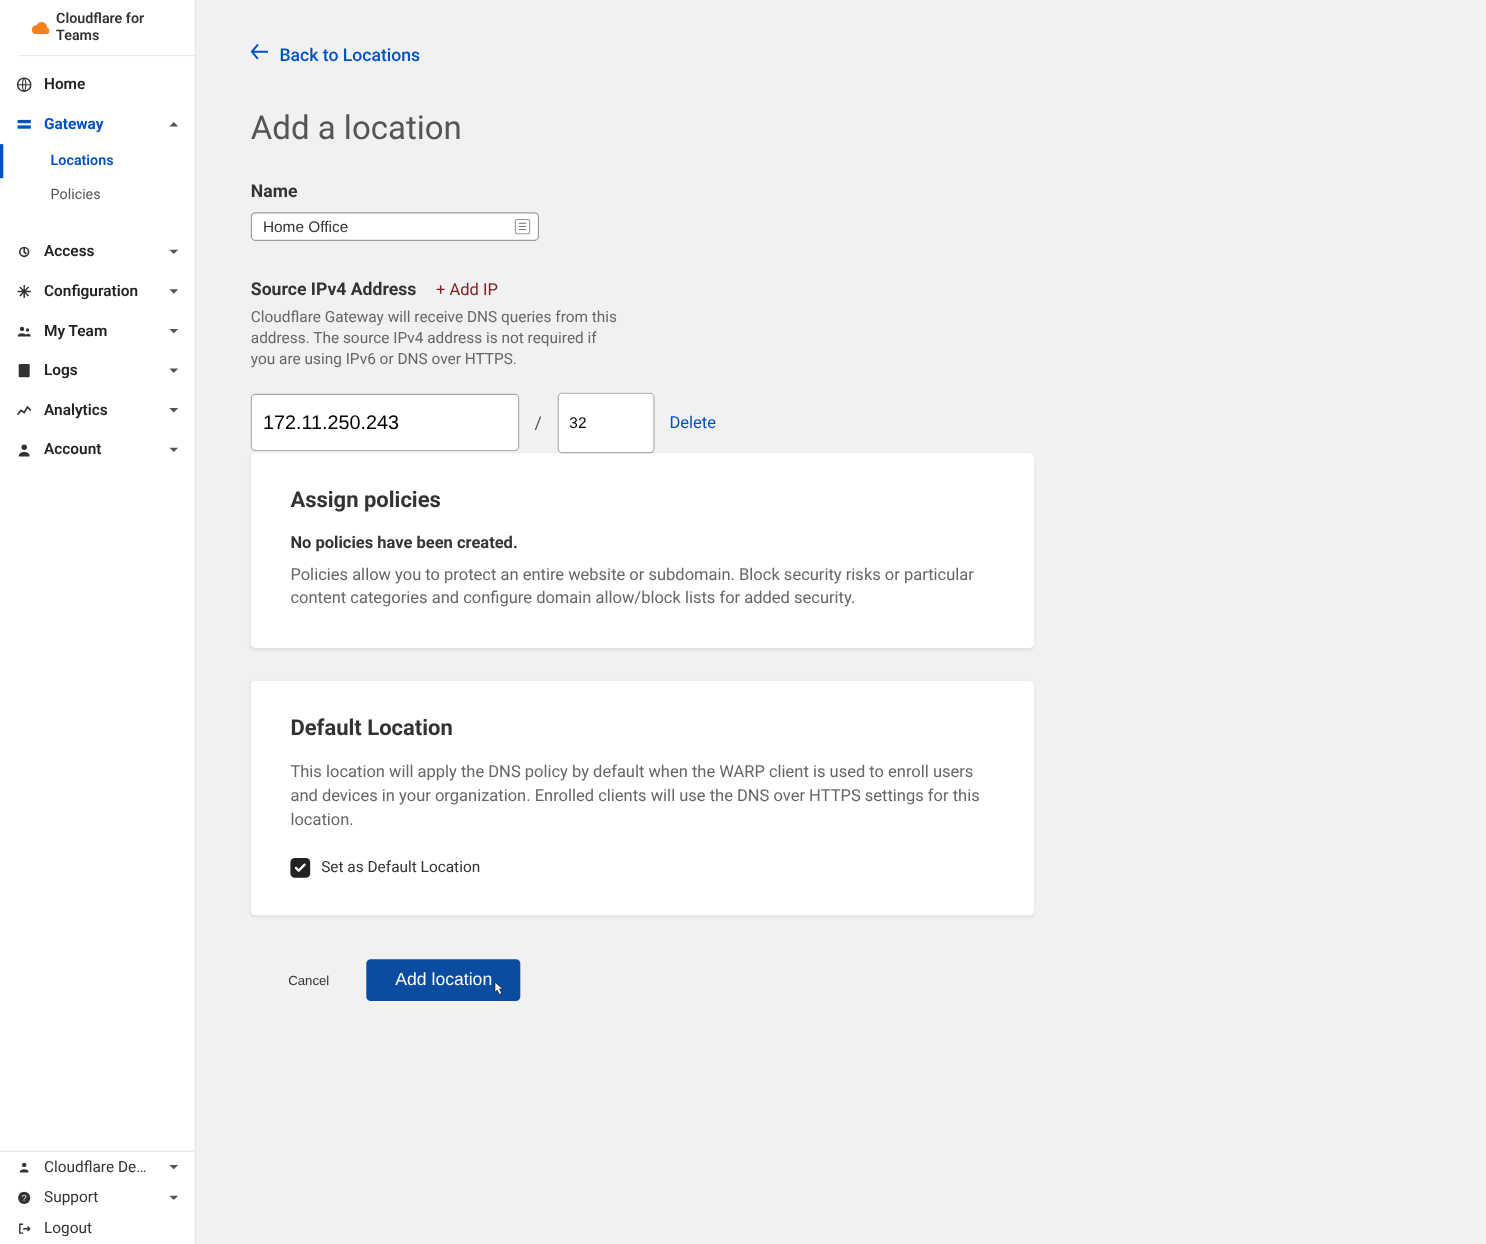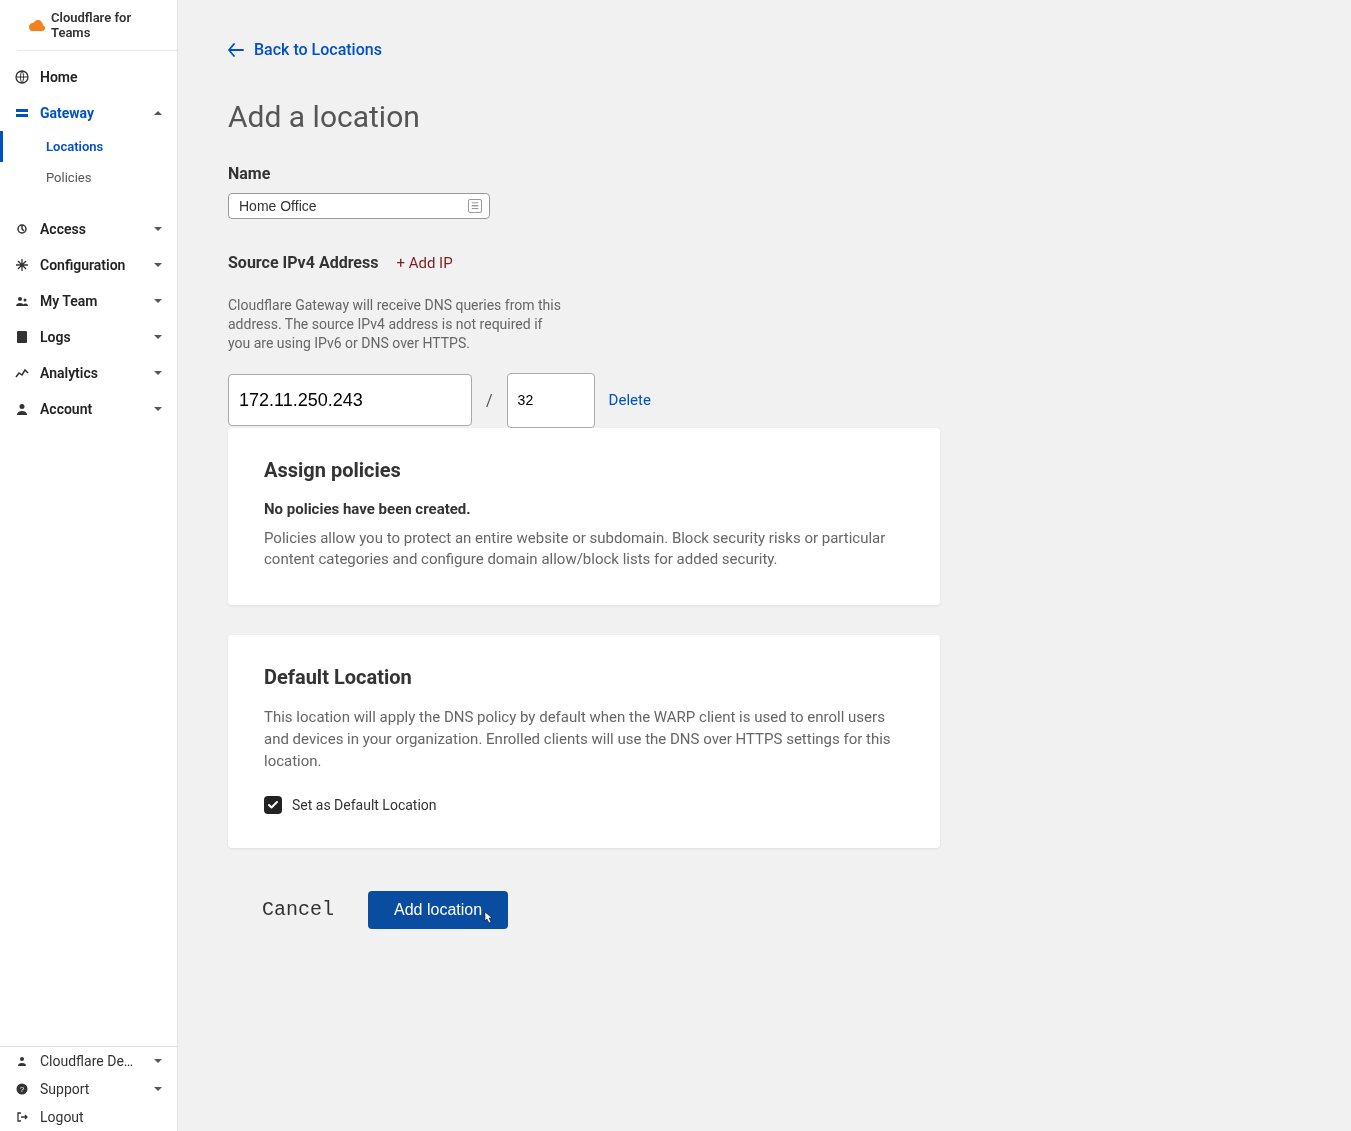--- a/index.html
+++ b/index.html
@@ -81,21 +81,21 @@
     color: #333;
   }
   .foot-item .nav-label { flex:1; white-space:nowrap; overflow:hidden; text-overflow:ellipsis;}
   .content {
     flex: 1;
     padding: 40px 50px 60px 50px;
     overflow: auto;
   }
   .back {
     display: inline-flex;
-    align-items: center;
+    align-items: flex-start;
     gap: 10px;
     color: #0051c3;
     font-size: 16px;
     font-weight: 500;
     margin-bottom: 24px;
   }
   .page-title {
     font-size: 30px;
     font-weight: 400;
     color: #555;
@@ -139,21 +139,21 @@
   .addip {
     color: #7f1d1d;
     font-weight: 400;
     font-size: 15px;
   }
   .helper {
     color: #666;
     font-size: 14px;
     line-height: 1.35;
     max-width: 340px;
-    margin-top: 24px;
+    margin-top: 8px;
   }
   .ip-row {
     display: flex;
     align-items: center;
     gap: 14px;
     margin-top: 20px;
   }
   .ip-input {
     width: 244px;
     height: 52px;
@@ -220,25 +220,24 @@
   .actions {
     display: flex;
     align-items: center;
     gap: 30px;
     margin-top: 40px;
     padding-left: 30px;
   }
   .btn-cancel {
     background: transparent;
     border: none;
-    font-size: 20px;
+    font-size: 12px;
     color: #333;
     font-weight: 500;
     padding: 10px 4px;
-    font-family: Liberation Mono, monospace;
   }
   .btn-primary {
     background: #0a4ca0;
     color: #fff;
     border: none;
     border-radius: 4px;
     font-size: 16px;
     font-weight: 500;
     padding: 10px 26px;
     position: relative;

